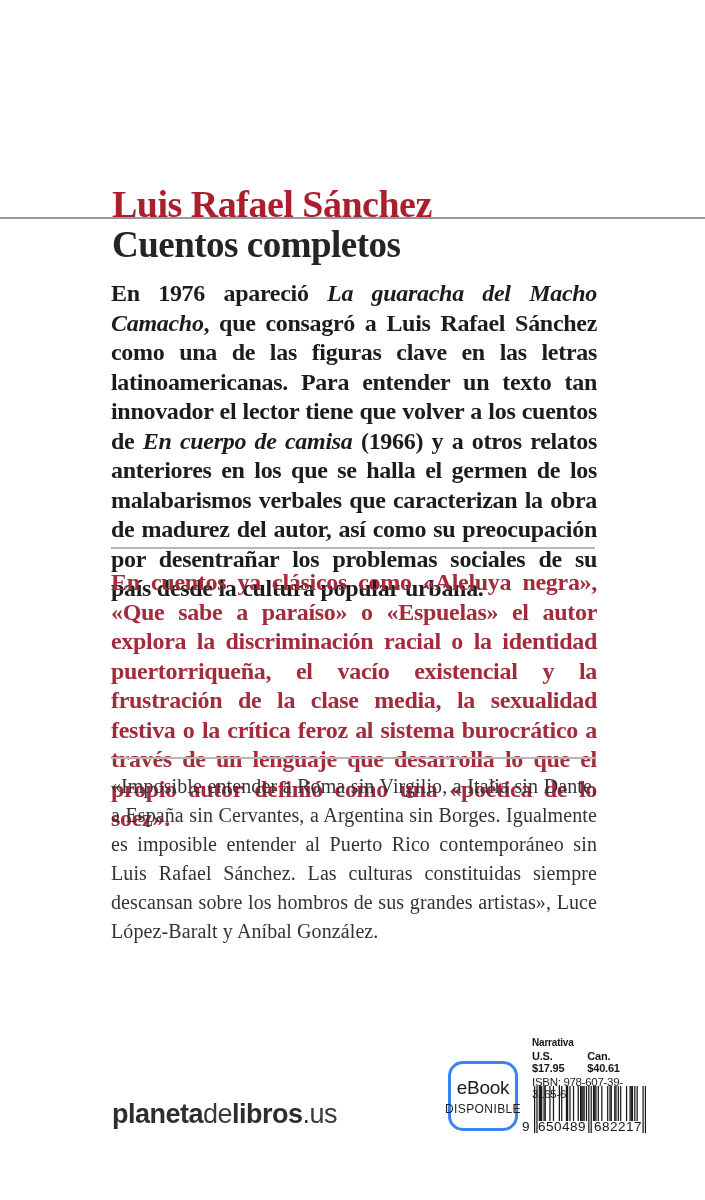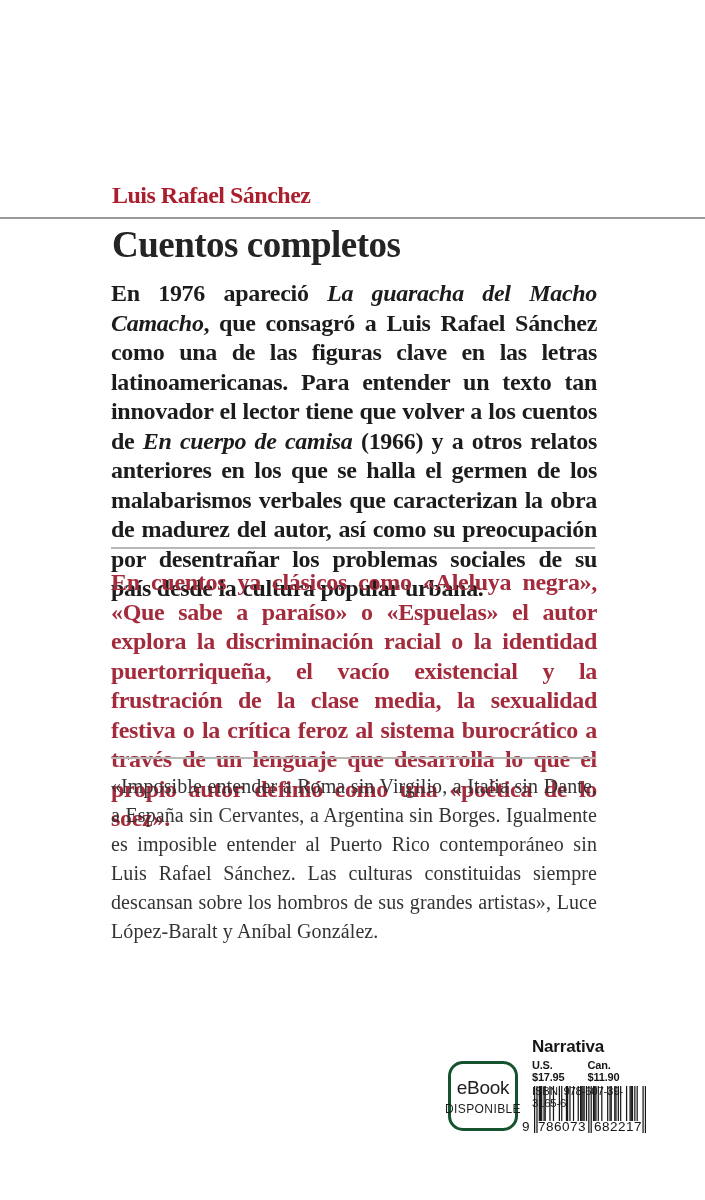--- a/index.html
+++ b/index.html
@@ -15,21 +15,21 @@
   .page{
     position:relative;
     width:705px;height:1200px;
     margin:0 auto;
     background:#ffffff;
     font-family:"Liberation Serif","DejaVu Serif",serif;
     overflow:hidden;
   }
   .author{
     position:absolute;left:112px;top:182px;
-    font-size:24px;font-weight:700;letter-spacing:-0.5px;
+    font-size:38px;font-weight:700;letter-spacing:-0.5px;
     color:var(--accent);
     z-index:2;
   }
   .top-rule{
     position:absolute;left:0;top:217px;width:705px;height:2px;
     background:var(--top-rule);
   }
   .book-title{
     position:absolute;left:112px;top:223px;
     font-size:37px;font-weight:700;letter-spacing:-0.5px;
@@ -77,38 +77,38 @@
   .website{
     position:absolute;left:112px;top:1099px;
     font-family:"Liberation Sans","DejaVu Sans",sans-serif;
     font-size:27px;color:#2d2d2d;letter-spacing:-0.5px;
   }
   .w-bold{font-weight:700;}
   .w-light{font-weight:400;color:#3a3a3a;}
   .ebook{
     position:absolute;left:448px;top:1061px;
     width:64px;height:64px;
-    border:3px solid #14532d;border-radius:15px;
+    border:3px solid #3b82f6;border-radius:15px;
     display:flex;flex-direction:column;align-items:center;justify-content:center;
     background:#fff;
   }
   .ebook-label{
     font-family:"Liberation Sans",sans-serif;
     font-size:19px;color:#1d1d1d;letter-spacing:-0.3px;
   }
   .ebook-sub{
     font-family:"Liberation Sans",sans-serif;
     font-size:12px;letter-spacing:0.4px;color:#1d1d1d;margin-top:3px;
   }
   .pricebox{
     position:absolute;left:532px;top:1037px;width:113px;
     font-family:"Liberation Sans","DejaVu Sans",sans-serif;
     color:#161616;
   }
-  .category{font-size:17px;font-weight:700;letter-spacing:-0.2px;}
+  .category{font-size:10px;font-weight:700;letter-spacing:-0.2px;}
   .prices{
     display:flex;justify-content:flex-end;
     font-size:11px;font-weight:700;margin-top:2px;letter-spacing:-0.2px;
   }
   .isbn{font-size:11.5px;font-weight:400;margin-top:2px;letter-spacing:-0.3px;color:#222;}
   .barcode{
     position:absolute;left:522px;top:1086px;width:124px;height:62px;
   }
   .barcode svg{position:absolute;left:12px;top:0;}
   .barcode-digits{
@@ -133,31 +133,34 @@
 
   <div class="rule rule1"></div>
 
   <p class="para p2">En cuentos ya clásicos como «Aleluya negra», «Que sabe a paraíso» o «Espuelas» el autor explora la discriminación racial o la identidad puertorriqueña, el vacío existencial y la frustración de la clase media, la sexualidad festiva o la crítica feroz al sistema burocrático a través de un lenguaje que desarrolla lo que el propio autor definió como una «poética de lo soez».</p>
 
   <div class="rule rule2"></div>
 
   <p class="para p3">«Imposible entender a Roma sin Virgilio, a Italia sin Dante, a España sin Cervantes, a Argentina sin Borges. Igualmente es imposible entender al Puerto Rico contemporáneo sin Luis Rafael Sánchez. Las culturas constituidas siempre descansan sobre los hombros de sus grandes artistas», Luce López-Baralt y Aníbal González.</p>
 
 
+  <div class="website">
+    <span class="w-bold">planeta</span><span class="w-light">de</span><span class="w-bold">libros</span><span class="w-light">.us</span>
+  </div>
 
   <div class="ebook">
     <div class="ebook-label">eBook</div>
     <div class="ebook-sub">DISPONIBLE</div>
   </div>
 
   <div class="pricebox">
     <div class="category">Narrativa</div>
     <div class="prices">
       <span>U.S. $17.95</span>
-      <span>Can. $11.90</span>
+      <span>Can. $40.61</span>
     </div>
     <div class="isbn">ISBN: 978-607-39-3165-6</div>
   </div>
 
   <div class="barcode">
     <svg id="barcode-svg" width="112" height="47" viewBox="0 0 112 47">
         <rect x="0.00" y="0" width="1.23" height="47" fill="#161616"></rect>
         <rect x="2.36" y="0" width="1.23" height="47" fill="#161616"></rect>
         <rect x="4.72" y="0" width="1.23" height="35" fill="#161616"></rect>
         <rect x="5.89" y="0" width="1.23" height="35" fill="#161616"></rect>
@@ -196,18 +199,18 @@
         <rect x="95.49" y="0" width="1.23" height="35" fill="#161616"></rect>
         <rect x="96.67" y="0" width="1.23" height="35" fill="#161616"></rect>
         <rect x="97.85" y="0" width="1.23" height="35" fill="#161616"></rect>
         <rect x="100.21" y="0" width="1.23" height="35" fill="#161616"></rect>
         <rect x="102.57" y="0" width="1.23" height="35" fill="#161616"></rect>
         <rect x="108.46" y="0" width="1.23" height="47" fill="#161616"></rect>
         <rect x="110.82" y="0" width="1.23" height="47" fill="#161616"></rect>
       </svg>
     <div class="barcode-digits">
       <span class="bd-first">9</span>
-      <span class="bd-group">786073</span>
+      <span class="bd-group">650489</span>
       <span class="bd-group">682217</span>
     </div>
   </div>
 
 </div>
 
 </body></html>

